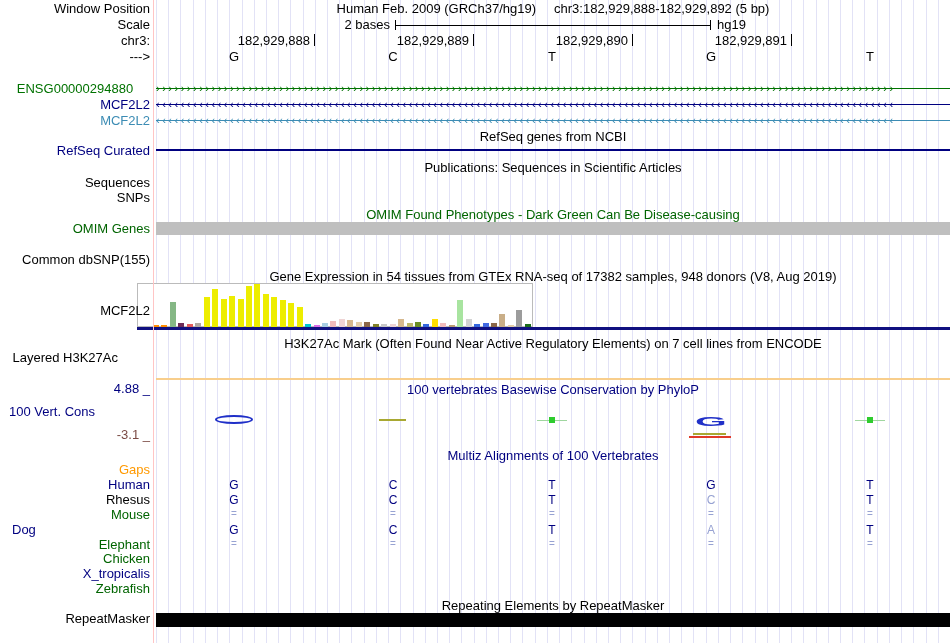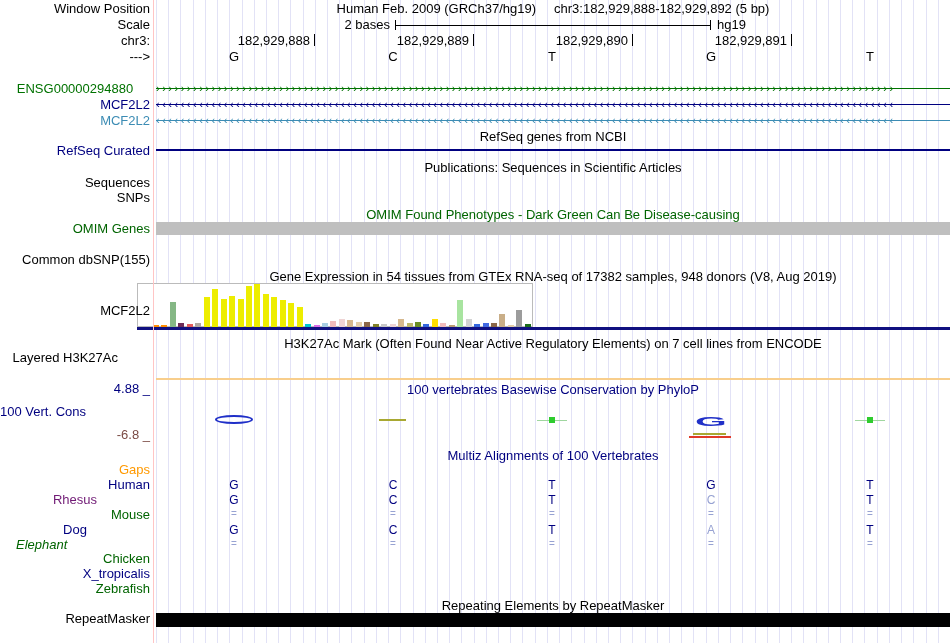--- a/index.html
+++ b/index.html
@@ -136,22 +136,22 @@
       <div style="position: absolute; left: 524.8px; top: 324px; width: 6px; height: 3px; background: rgb(26, 107, 26);"></div>
     </div>
   <div class="gtexbase"></div>
 
   <div class="title" style="top:336px">H3K27Ac Mark (Often Found Near Active Regulatory Elements) on 7 cell lines from ENCODE</div>
   <div class="abs" style="top:350px;left:0;width:118px;text-align:right">Layered H3K27Ac</div>
   <div class="tanline"></div>
 
   <div class="glabel t-navy" style="top:381px">4.88 _</div>
   <div class="title t-navy" style="top:382px">100 vertebrates Basewise Conservation by PhyloP</div>
-  <div class="abs t-navy" style="top:404px;left:0;width:104px;text-align:left">100 Vert. Cons</div>
-  <div class="glabel t-maroon" style="top:427px">-6.8 _</div>
+  <div class="abs t-navy" style="top:404px;left:0;width:104px;text-align:center">100 Vert. Cons</div>
+  <div class="glabel t-maroon" style="top:427px">-3.1 _</div>
   <div id="phylop-glyphs">
       <div style="position: absolute; left: 215px; top: 415px; width: 34px; height: 5px; border: 2px solid rgb(32, 48, 200); border-radius: 50%;"></div>
       <div style="position: absolute; left: 379px; top: 419px; width: 27px; height: 2px; background: rgb(168, 168, 50);"></div>
       <div style="position: absolute; left: 537px; top: 420px; width: 30px; height: 1px; background: rgb(159, 214, 159);"></div>
       <div style="position: absolute; left: 549px; top: 417px; width: 6px; height: 6px; background: rgb(46, 204, 46);"></div>
       <div style="position: absolute; left: 689px; top: 417px; width: 44px; text-align: center; font-size: 24px; font-weight: bold; color: rgb(32, 48, 200); transform: scale(1.7, 0.5); transform-origin: center top; line-height: 20px;">G</div>
       <div style="position: absolute; left: 693px; top: 433px; width: 33px; height: 2px; background: rgb(168, 168, 50);"></div>
       <div style="position: absolute; left: 689px; top: 436px; width: 42px; height: 2px; background: rgb(224, 58, 40);"></div>
       <div style="position: absolute; left: 855px; top: 420px; width: 30px; height: 1px; background: rgb(159, 214, 159);"></div>
       <div style="position: absolute; left: 867px; top: 417px; width: 6px; height: 6px; background: rgb(46, 204, 46);"></div>
@@ -159,39 +159,39 @@
 
   <div class="title t-navy" style="top:448px">Multiz Alignments of 100 Vertebrates</div>
   <div id="multiz-rows">
       <div style="position: absolute; top: 462px; left: 0px; width: 150px; text-align: right; color: rgb(255, 153, 0);">Gaps</div>
       <div style="position: absolute; top: 477px; left: 0px; width: 150px; text-align: right; color: rgb(0, 0, 128);">Human</div>
       <div style="position: absolute; top: 478px; left: 226px; width: 16px; text-align: center; font-size: 12px; color: rgb(0, 0, 128);">G</div>
       <div style="position: absolute; top: 478px; left: 385px; width: 16px; text-align: center; font-size: 12px; color: rgb(0, 0, 128);">C</div>
       <div style="position: absolute; top: 478px; left: 544px; width: 16px; text-align: center; font-size: 12px; color: rgb(0, 0, 128);">T</div>
       <div style="position: absolute; top: 478px; left: 703px; width: 16px; text-align: center; font-size: 12px; color: rgb(0, 0, 128);">G</div>
       <div style="position: absolute; top: 478px; left: 862px; width: 16px; text-align: center; font-size: 12px; color: rgb(0, 0, 128);">T</div>
-      <div style="position: absolute; top: 492px; left: 0px; width: 150px; text-align: center; color: #701a75;">Rhesus</div>
+      <div style="position: absolute; top: 492px; left: 0px; width: 150px; text-align: right; color: #000000;">Rhesus</div>
       <div style="position: absolute; top: 493px; left: 226px; width: 16px; text-align: center; font-size: 12px; color: rgb(0, 0, 128);">G</div>
       <div style="position: absolute; top: 493px; left: 385px; width: 16px; text-align: center; font-size: 12px; color: rgb(0, 0, 128);">C</div>
       <div style="position: absolute; top: 493px; left: 544px; width: 16px; text-align: center; font-size: 12px; color: rgb(0, 0, 128);">T</div>
       <div style="position: absolute; top: 493px; left: 703px; width: 16px; text-align: center; font-size: 12px; color: rgb(151, 162, 210);">C</div>
       <div style="position: absolute; top: 493px; left: 862px; width: 16px; text-align: center; font-size: 12px; color: rgb(0, 0, 128);">T</div>
       <div style="position: absolute; top: 507px; left: 0px; width: 150px; text-align: right; color: rgb(0, 100, 0);">Mouse</div>
       <div style="position: absolute; top: 508px; left: 226px; width: 16px; text-align: center; font-size: 10px; color: rgb(151, 162, 210);">=</div>
       <div style="position: absolute; top: 508px; left: 385px; width: 16px; text-align: center; font-size: 10px; color: rgb(151, 162, 210);">=</div>
       <div style="position: absolute; top: 508px; left: 544px; width: 16px; text-align: center; font-size: 10px; color: rgb(151, 162, 210);">=</div>
       <div style="position: absolute; top: 508px; left: 703px; width: 16px; text-align: center; font-size: 10px; color: rgb(151, 162, 210);">=</div>
       <div style="position: absolute; top: 508px; left: 862px; width: 16px; text-align: center; font-size: 10px; color: rgb(151, 162, 210);">=</div>
-      <div style="position: absolute; top: 522px; left: 0px; width: 150px; text-align: center; color: rgb(0, 0, 128);">Dog</div>
+      <div style="position: absolute; top: 522px; left: 12px; width: 150px; text-align: left; color: rgb(0, 0, 128);">Dog</div>
       <div style="position: absolute; top: 523px; left: 226px; width: 16px; text-align: center; font-size: 12px; color: rgb(0, 0, 128);">G</div>
       <div style="position: absolute; top: 523px; left: 385px; width: 16px; text-align: center; font-size: 12px; color: rgb(0, 0, 128);">C</div>
       <div style="position: absolute; top: 523px; left: 544px; width: 16px; text-align: center; font-size: 12px; color: rgb(0, 0, 128);">T</div>
       <div style="position: absolute; top: 523px; left: 703px; width: 16px; text-align: center; font-size: 12px; color: rgb(151, 162, 210);">A</div>
       <div style="position: absolute; top: 523px; left: 862px; width: 16px; text-align: center; font-size: 12px; color: rgb(0, 0, 128);">T</div>
-      <div style="position: absolute; top: 537px; left: 16px; width: 150px; text-align: left; color: rgb(0, 100, 0); font-style: italic;">Elephant</div>
+      <div style="position: absolute; top: 537px; left: 0px; width: 150px; text-align: right; color: rgb(0, 100, 0);">Elephant</div>
       <div style="position: absolute; top: 538px; left: 226px; width: 16px; text-align: center; font-size: 10px; color: rgb(151, 162, 210);">=</div>
       <div style="position: absolute; top: 538px; left: 385px; width: 16px; text-align: center; font-size: 10px; color: rgb(151, 162, 210);">=</div>
       <div style="position: absolute; top: 538px; left: 544px; width: 16px; text-align: center; font-size: 10px; color: rgb(151, 162, 210);">=</div>
       <div style="position: absolute; top: 538px; left: 703px; width: 16px; text-align: center; font-size: 10px; color: rgb(151, 162, 210);">=</div>
       <div style="position: absolute; top: 538px; left: 862px; width: 16px; text-align: center; font-size: 10px; color: rgb(151, 162, 210);">=</div>
       <div style="position: absolute; top: 551px; left: 0px; width: 150px; text-align: right; color: rgb(0, 100, 0);">Chicken</div>
       <div style="position: absolute; top: 566px; left: 0px; width: 150px; text-align: right; color: rgb(0, 0, 128);">X_tropicalis</div>
       <div style="position: absolute; top: 581px; left: 0px; width: 150px; text-align: right; color: rgb(0, 100, 0);">Zebrafish</div>
     </div>
 

